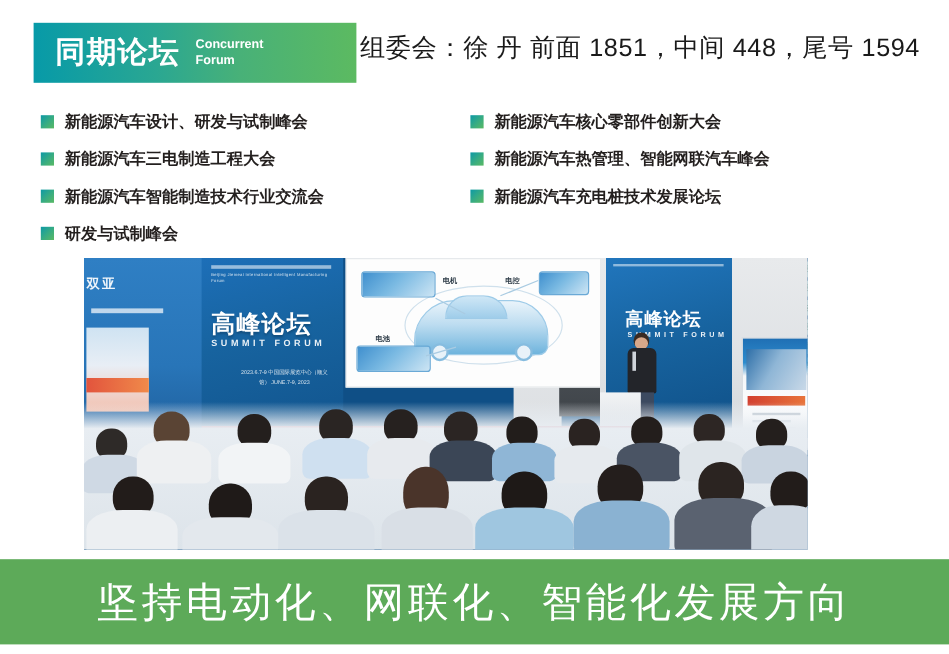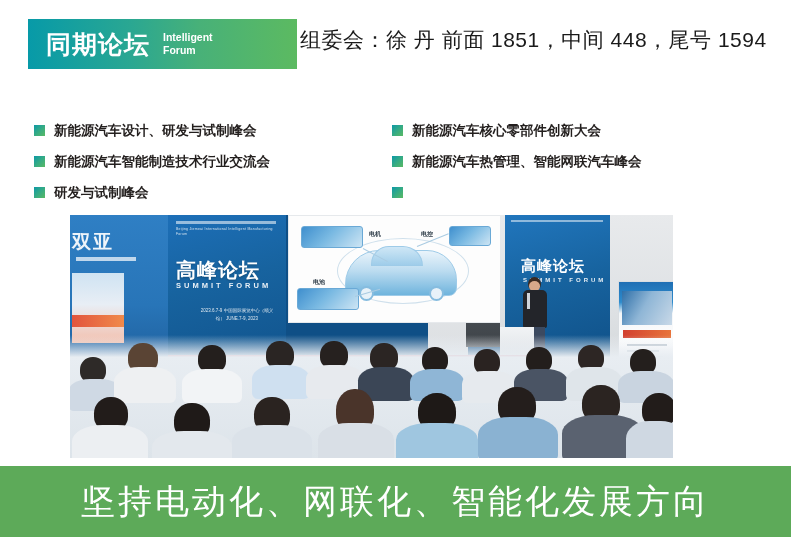--- a/index.html
+++ b/index.html
@@ -57,21 +57,20 @@
   }
 
   
   .forum-list {
     position: absolute;
     left: 34px;
     top: 86px;
     width: 730px;
     display: flex;
     gap: 0px;
-    margin-top: 29px;
   }
   .forum-col {
     display: flex;
     flex-direction: column;
   }
   .forum-col.left { width: 358px; }
   .forum-col.right { width: 372px; }
   .forum-item {
     display: flex;
     align-items: center;
@@ -104,21 +103,21 @@
   }
   .photo-inner { position: absolute; inset: 0; }
 
   
   .ph-wall-left {
     position: absolute; left: 0; top: 0; width: 100px; height: 150px;
     background: linear-gradient(180deg, #2f7fc4 0%, #2875b8 60%, #1f5f9c 100%);
   }
   .ph-wall-left .wl-text {
     position: absolute; left: 2px; top: 14px;
-    color: #ffffff; font-size: 19px; font-weight: bold; letter-spacing: 2px;
+    color: #ffffff; font-size: 11px; font-weight: bold; letter-spacing: 2px;
     opacity: .92;
   }
   .ph-wall-left .wl-bar {
     position: absolute; left: 6px; top: 42px; width: 60px; height: 4px;
     background: rgba(255,255,255,.7);
   }
   .ph-poster-small {
     position: absolute; left: 2px; top: 58px; width: 52px; height: 70px;
     background: linear-gradient(180deg, #cfe3f2 0%, #e8eef5 45%, #f3c0ae 100%);
   }
@@ -341,52 +340,57 @@
     letter-spacing: 3px;
     font-family: "DejaVu Serif", "Liberation Serif", serif;
     white-space: nowrap;
   }
 </style>
 </head>
 <body>
 
 <div class="header-banner">
   <div class="cn-title">同期论坛</div>
-  <div class="en-title">Intelligent
+  <div class="en-title">Concurrent
 Forum</div>
 </div>
 
 <div class="organizer-line">组委会：徐 丹  前面 1851，中间 448，尾号 1594</div>
 
 <div class="forum-list">
   <div class="forum-col left">
     <div class="forum-item">
       <span class="forum-bullet"></span>
       <span class="forum-label">新能源汽车设计、研发与试制峰会</span>
     </div>
     <div class="forum-item">
       <span class="forum-bullet"></span>
+      <span class="forum-label">新能源汽车三电制造工程大会</span>
+    </div>
+    <div class="forum-item">
+      <span class="forum-bullet"></span>
       <span class="forum-label">新能源汽车智能制造技术行业交流会</span>
     </div>
     <div class="forum-item">
       <span class="forum-bullet"></span>
       <span class="forum-label">研发与试制峰会</span>
     </div>
   </div>
   <div class="forum-col right">
     <div class="forum-item">
       <span class="forum-bullet"></span>
       <span class="forum-label">新能源汽车核心零部件创新大会</span>
     </div>
     <div class="forum-item">
       <span class="forum-bullet"></span>
       <span class="forum-label">新能源汽车热管理、智能网联汽车峰会</span>
     </div>
     <div class="forum-item">
       <span class="forum-bullet"></span>
+      <span class="forum-label">新能源汽车充电桩技术发展论坛</span>
     </div>
   </div>
 </div>
 
 <div class="photo">
   <div class="photo-inner">
 
     <div class="ph-wall-left">
       <div class="wl-text">双亚</div>
       <div class="wl-bar"></div>

